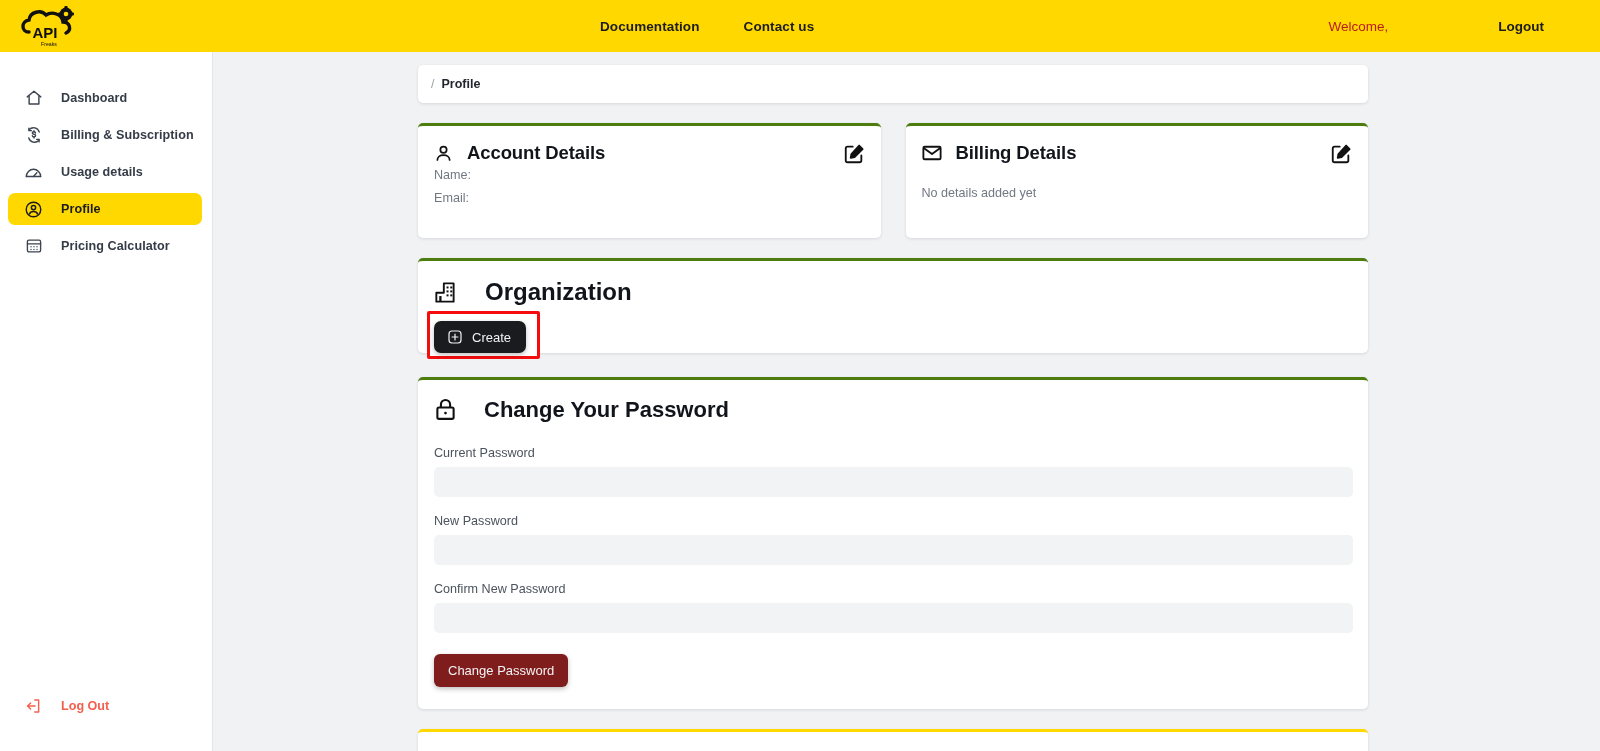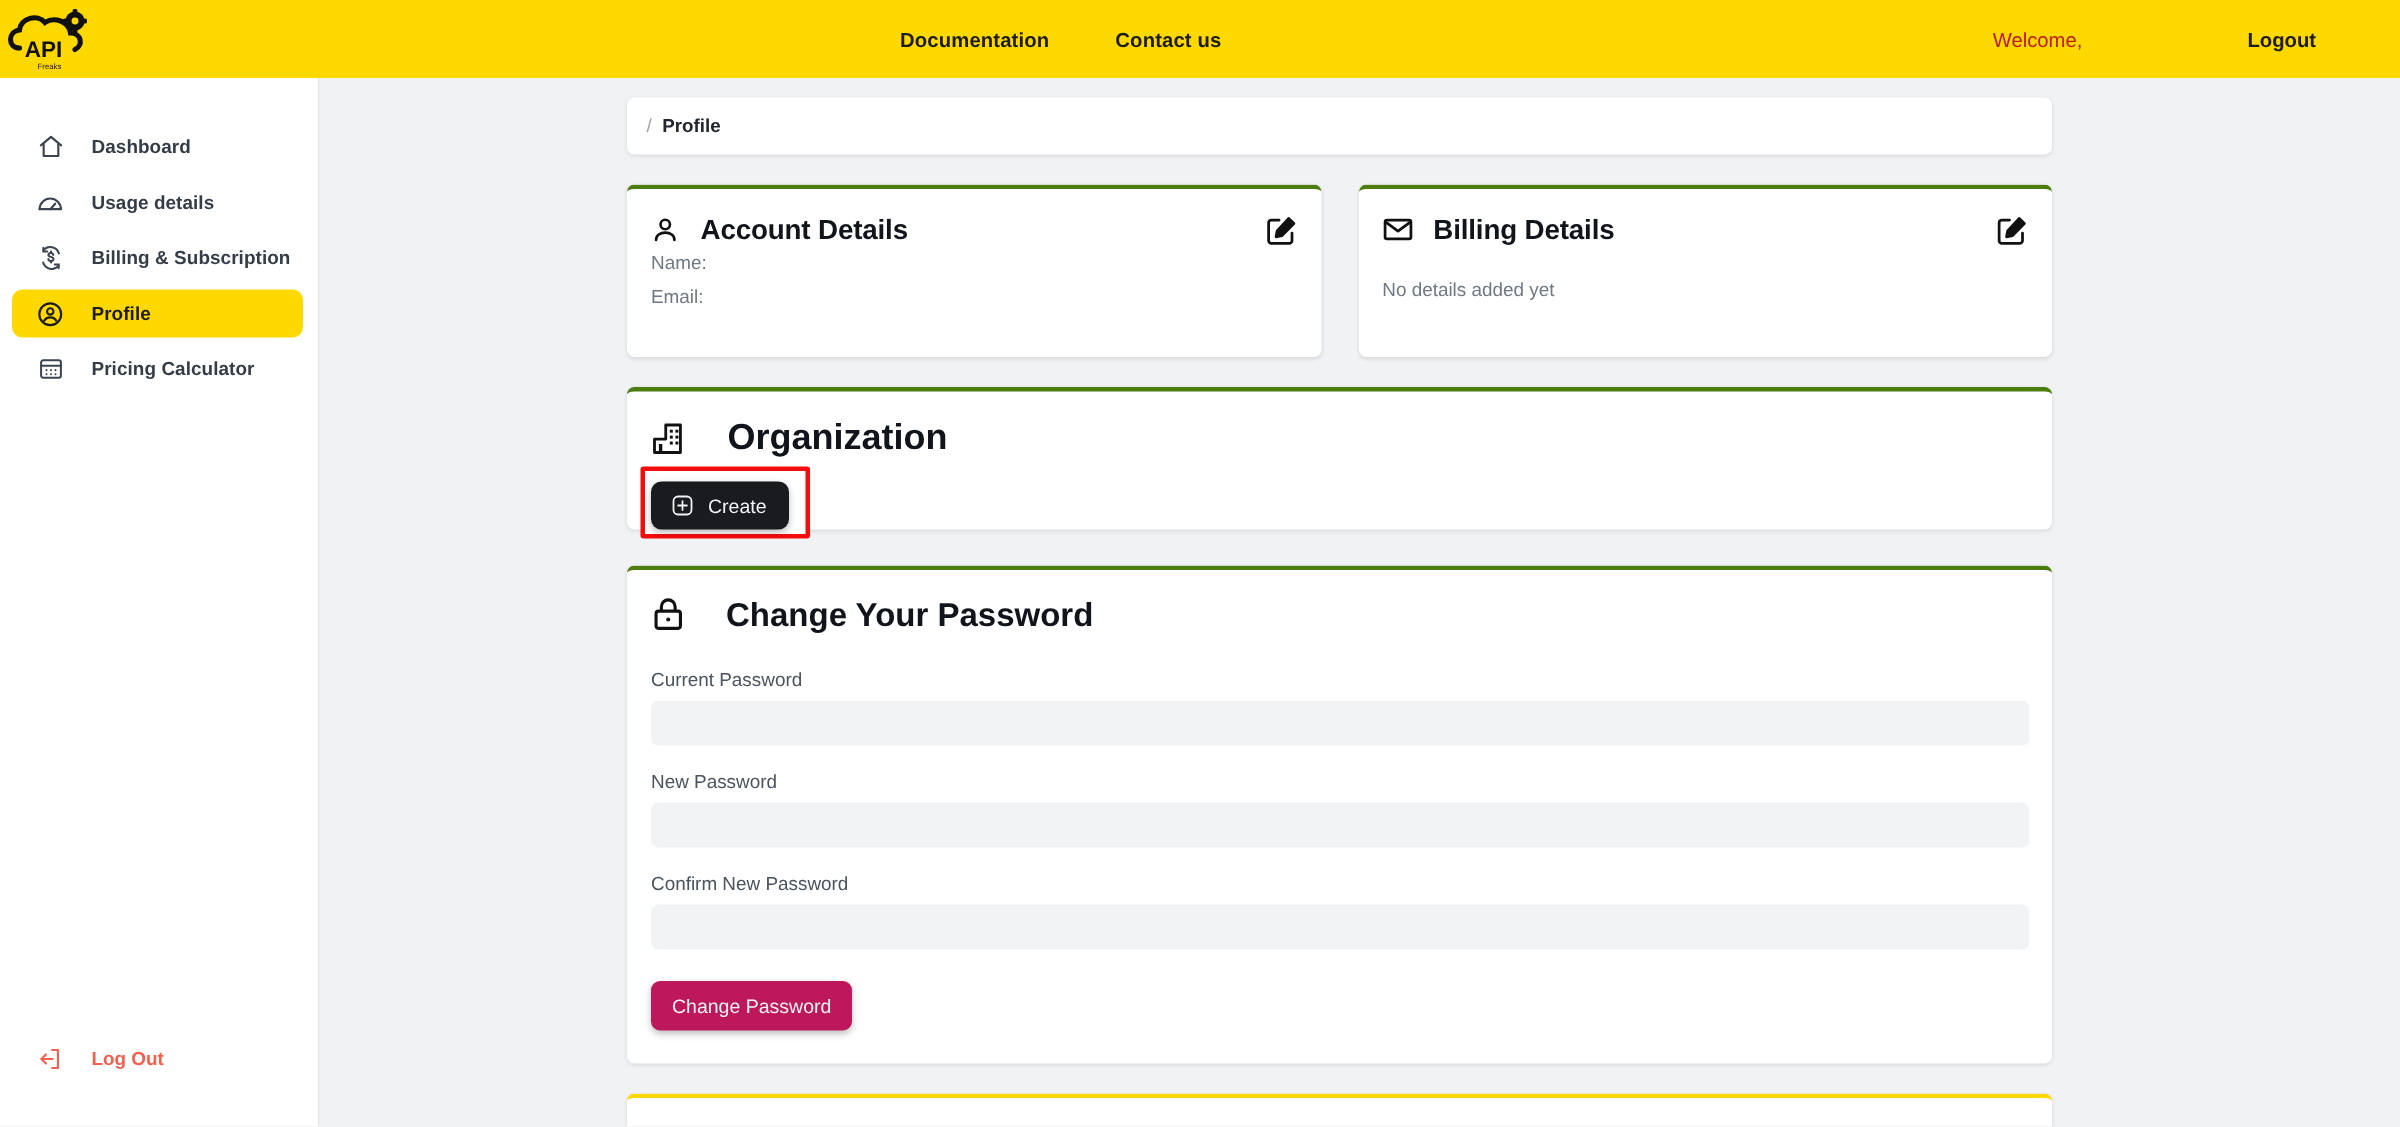--- a/index.html
+++ b/index.html
@@ -13,21 +13,21 @@
 
   
   .header {
     position: absolute; top: 0; left: 0;
     width: 1600px; height: 52px;
     background: #ffd800;
     display: flex; align-items: center;
     z-index: 20;
   }
   .logo-wrap {
-    position: absolute; left: 2px; top: 4px;
+    position: absolute; left: 18px; top: 4px;
     width: 64px; height: 46px;
     display: flex; align-items: center; justify-content: center;
   }
   .logo-svg { display: block; }
   .hdr-nav {
     position: absolute; left: 600px; top: 0;
     height: 52px; display: flex; align-items: center; gap: 44px;
   }
   .hdr-link {
     font-size: 13.5px; font-weight: bold; color: #1c1c1c;
@@ -155,21 +155,21 @@
   .field-label { font-size: 12.6px; color: #4b535e; margin-bottom: 7px; }
   .field-input {
     width: 919px; height: 30px;
     background: #f1f3f5; border: none; border-radius: 5px;
     margin-bottom: 17px; display: block;
     font-family: inherit; font-size: 13px; padding: 0 10px;
     color: #21262e;
   }
   .submit-wrap { padding: 4px 0 22px 16px; }
   .btn-submit {
-    background: #be185d; color: #f2f3f5;
+    background: #7f1d1d; color: #f2f3f5;
     border: none; border-radius: 6px;
     padding: 9px 14px; font-size: 13px;
     font-family: inherit; cursor: pointer;
     box-shadow: 0 2px 5px rgba(0,0,0,.25);
   }
   .card-partial {
     width: 950px; margin-top: 20px; height: 40px;
     border-top: 3px solid #ffd800;
     background: #fff; border-radius: 5px 5px 0 0;
     box-shadow: 0 1px 3px rgba(30,35,45,.12);
@@ -218,41 +218,41 @@
           <svg width="18" height="18" viewBox="0 0 24 24" fill="none" stroke="currentColor" stroke-width="1.9" stroke-linecap="round" stroke-linejoin="round">
             <path d="M3 10.5 12 3l9 7.5"></path>
               <path d="M5.5 9.6V20h13V9.6"></path>
           </svg>
         </span>
         <span class="nav-label">Dashboard</span>
       </div>
 
       <div class="nav-item">
         <span class="nav-ico">
-          <svg width="19" height="19" viewBox="0 0 24 24" fill="none" stroke="currentColor" stroke-width="1.8" stroke-linecap="round">
-            <path d="M3 17a9 9 0 0 1 18 0"></path>
-              <path d="M3 17h18"></path>
-            <path d="M12 17l4.2-4.6"></path>
-          </svg>
-        </span>
-        <span class="nav-label">Usage details</span>
-      </div>
-
-      <div class="nav-item">
-        <span class="nav-ico">
           <svg width="18" height="18" viewBox="0 0 24 24" fill="none" stroke="currentColor" stroke-width="1.8" stroke-linecap="round">
             <path d="M19 8a8 8 0 0 0-13.6-3"></path>
               <path d="M5 16a8 8 0 0 0 13.6 3"></path>
             <path d="M5.2 2.8v3.4h3.4"></path>
               <path d="M18.8 21.2v-3.4h-3.4"></path>
             <path d="M14 9.3c0-1-1-1.7-2.2-1.7S9.7 8.3 9.7 9.3s.9 1.4 2.2 1.7 2.3.7 2.3 1.8-1 1.8-2.3 1.8-2.2-.8-2.2-1.8"></path>
             <path d="M12 6.3v1.3M12 14.6v1.3"></path>
           </svg>
         </span>
         <span class="nav-label">Billing &amp; Subscription</span>
+      </div>
+
+      <div class="nav-item">
+        <span class="nav-ico">
+          <svg width="19" height="19" viewBox="0 0 24 24" fill="none" stroke="currentColor" stroke-width="1.8" stroke-linecap="round">
+            <path d="M3 17a9 9 0 0 1 18 0"></path>
+              <path d="M3 17h18"></path>
+            <path d="M12 17l4.2-4.6"></path>
+          </svg>
+        </span>
+        <span class="nav-label">Usage details</span>
       </div>
 
       <div class="nav-item active">
         <span class="nav-ico">
           <svg width="19" height="19" viewBox="0 0 24 24" fill="none" stroke="currentColor" stroke-width="1.8">
             <circle cx="12" cy="12" r="9.2"></circle>
               <circle cx="12" cy="9.6" r="2.7"></circle>
             <path d="M6.6 18.2c.9-2.4 3-3.6 5.4-3.6s4.5 1.2 5.4 3.6"></path>
           </svg>
         </span>

